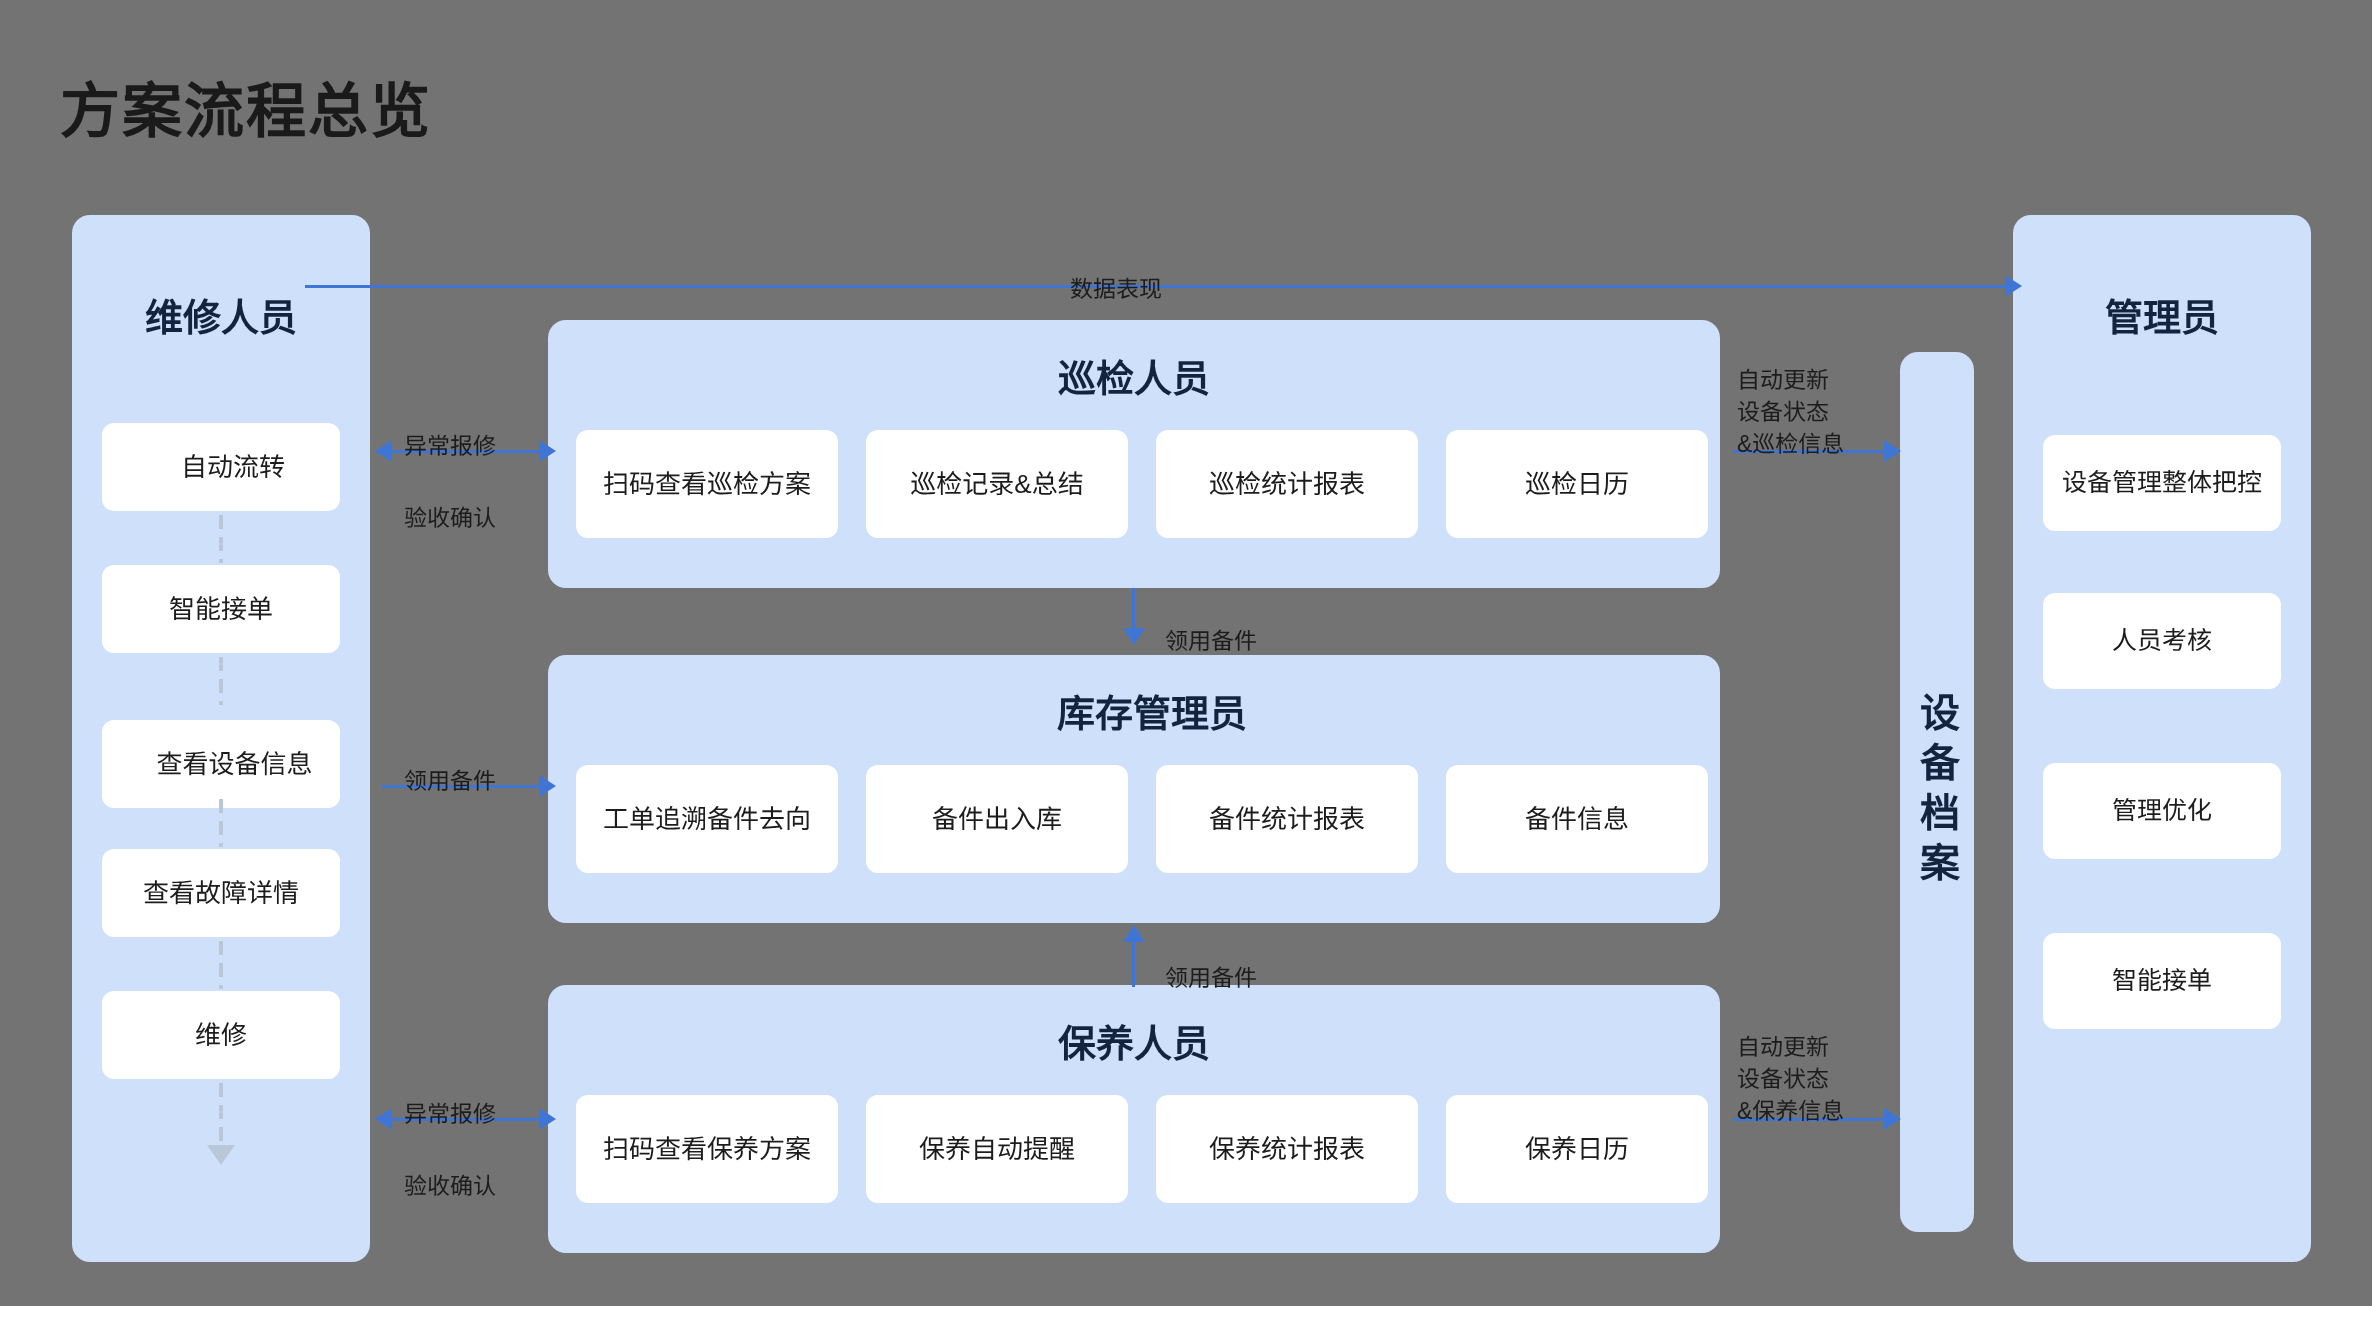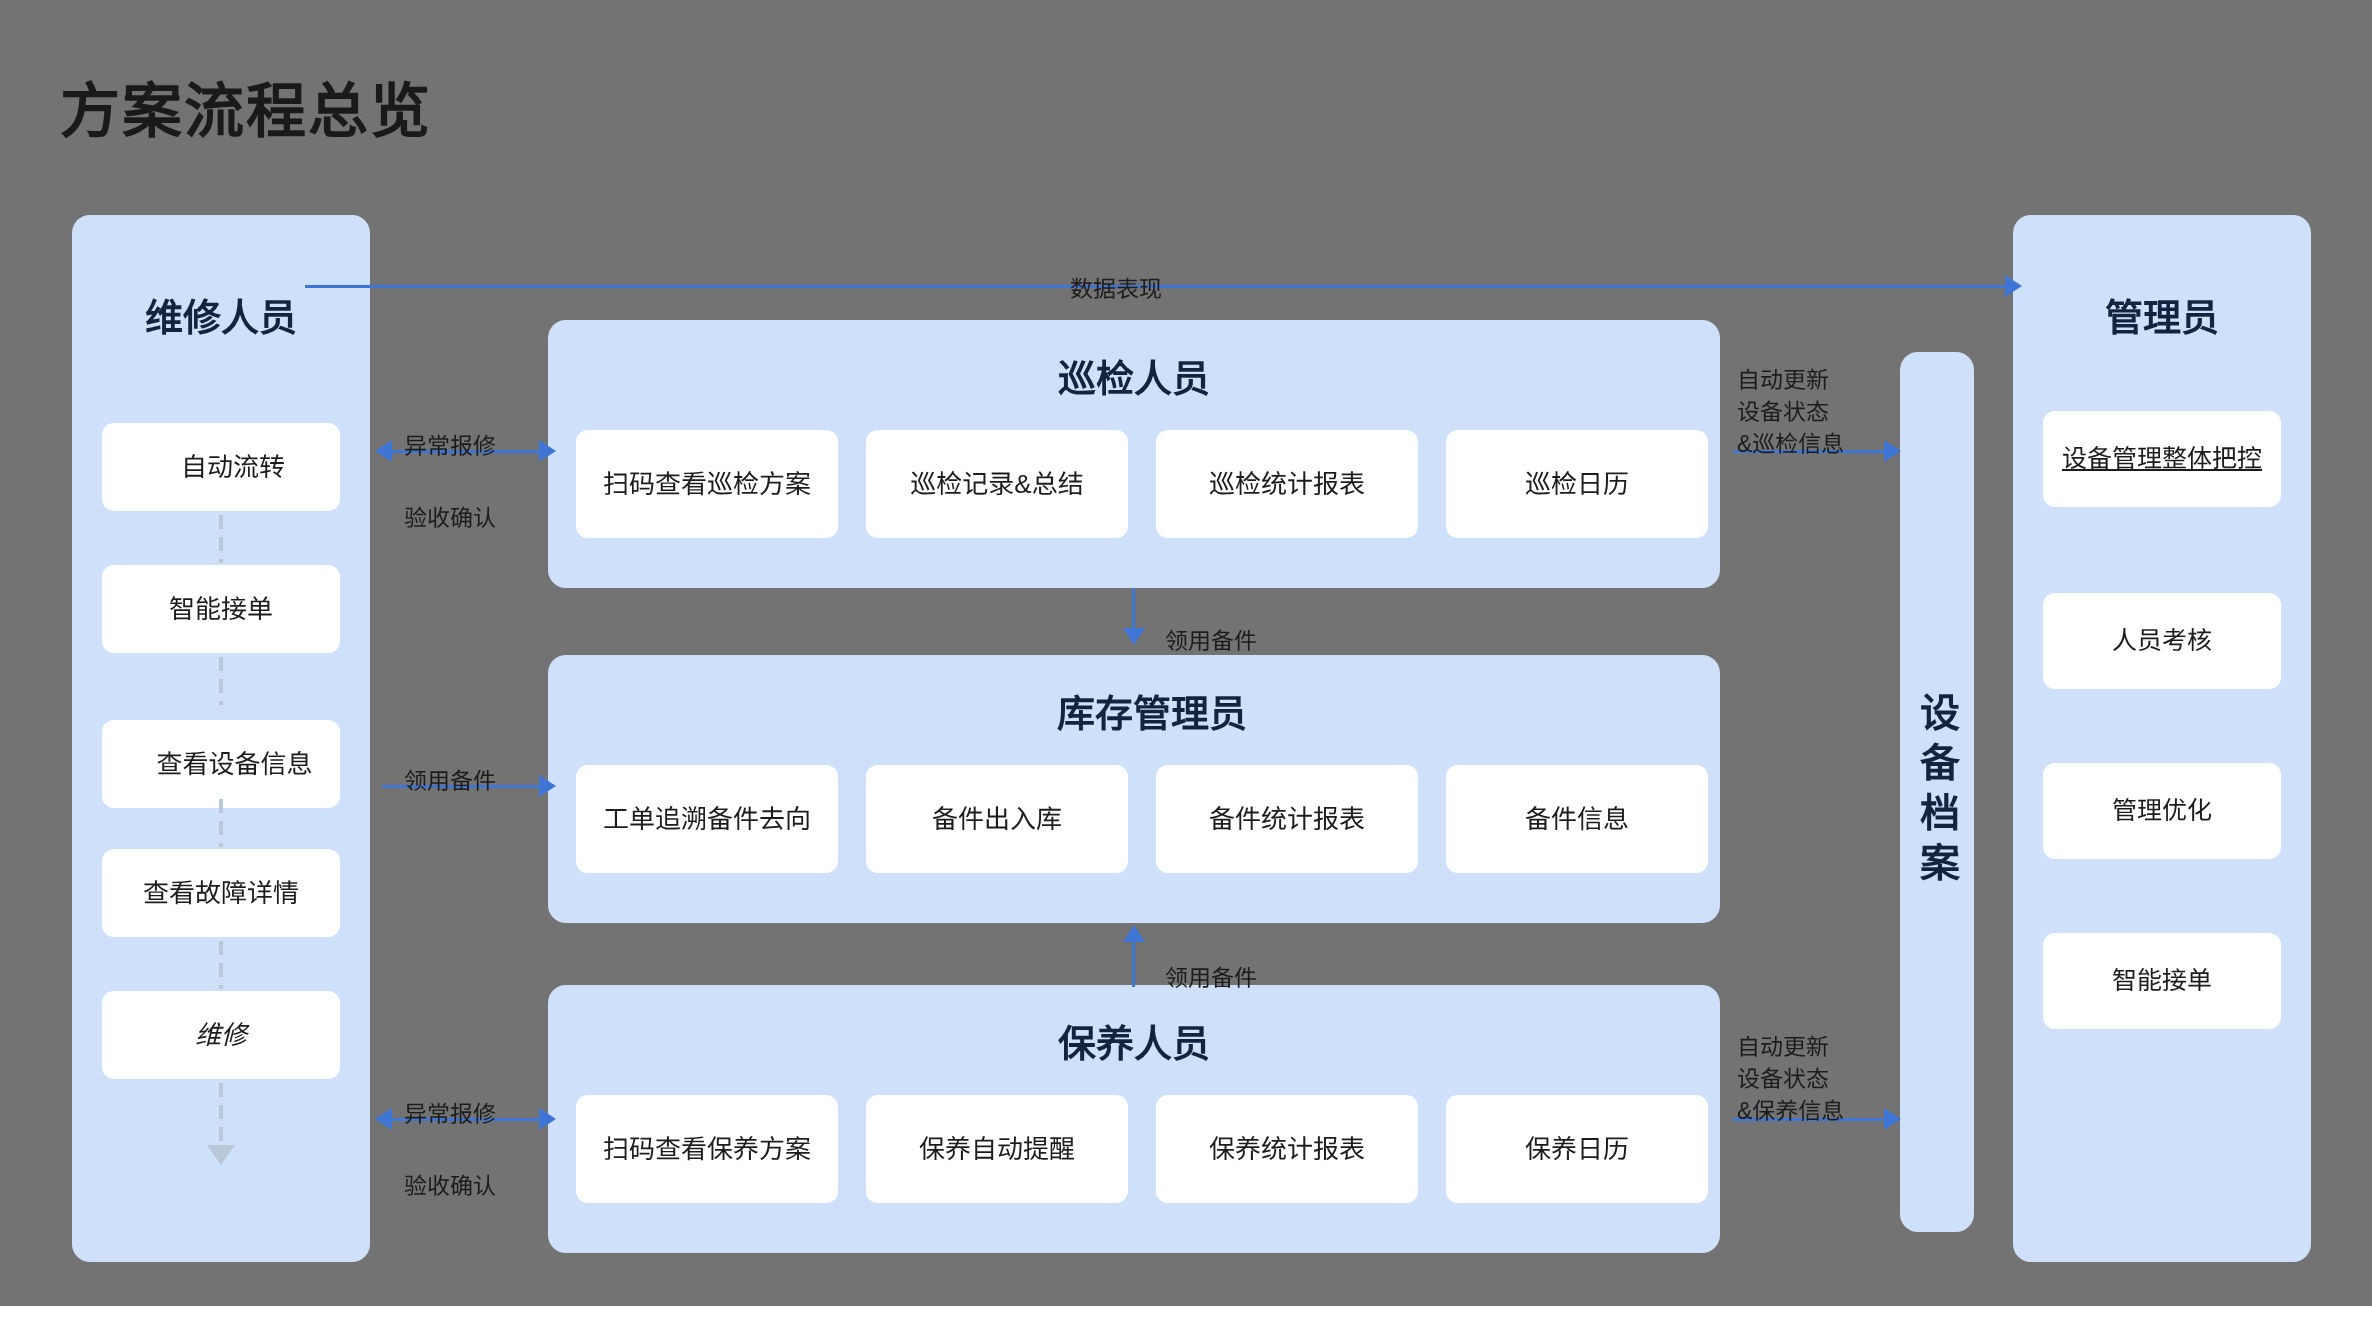--- a/index.html
+++ b/index.html
@@ -62,21 +62,21 @@
   }
   .left-card {
     left: 30px;
     width: 238px;
     height: 88px;
   }
   #left-card-0 { top: 208px; padding-left: 24px; }
   #left-card-1 { top: 350px; }
   #left-card-2 { top: 505px; padding-left: 27px; }
   #left-card-3 { top: 634px; }
-  #left-card-4 { top: 776px; font-style: italic; }
+  #left-card-4 { top: 776px; }
 
   
   .left-dash {
     position: absolute;
     left: 147px;
     width: 4px;
     background-image: linear-gradient(#b9c8d8 62%, rgba(255,255,255,0) 0%);
     background-size: 4px 22px;
     background-repeat: repeat-y;
   }
@@ -138,21 +138,21 @@
   #col-right .panel-title {
     margin-top: 72px;
     font-size: 38px;
   }
   .right-card {
     left: 30px;
     width: 238px;
     height: 96px;
     font-size: 25px;
   }
-  #right-card-0 { top: 196px; text-decoration: underline; }
+  #right-card-0 { top: 220px; }
   #right-card-1 { top: 378px; }
   #right-card-2 { top: 548px; }
   #right-card-3 { top: 718px; }
 
   
   .line-h {
     position: absolute;
     height: 3px;
     background: #3f76d6;
   }

